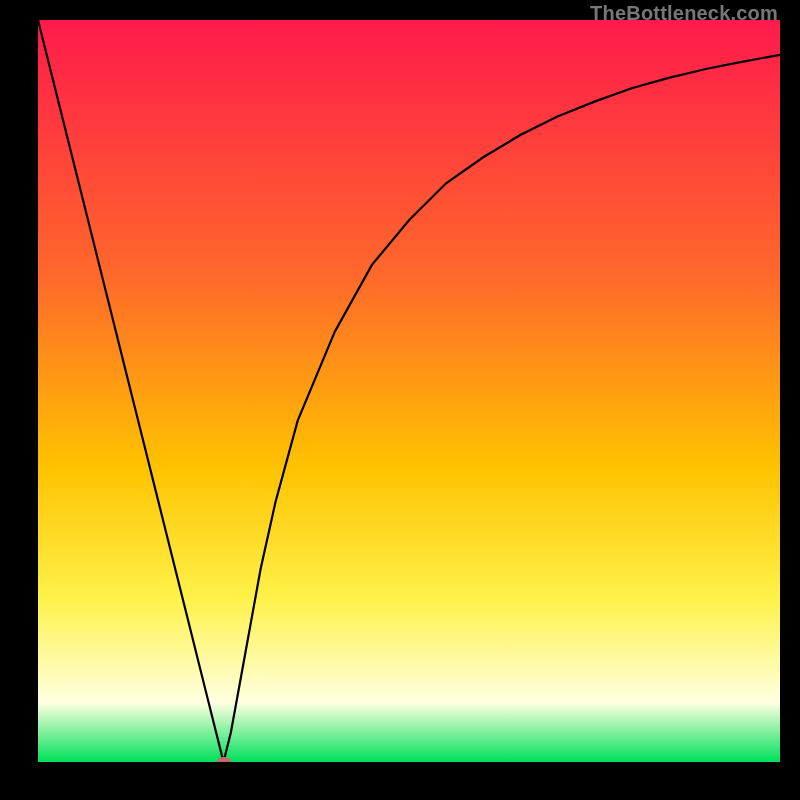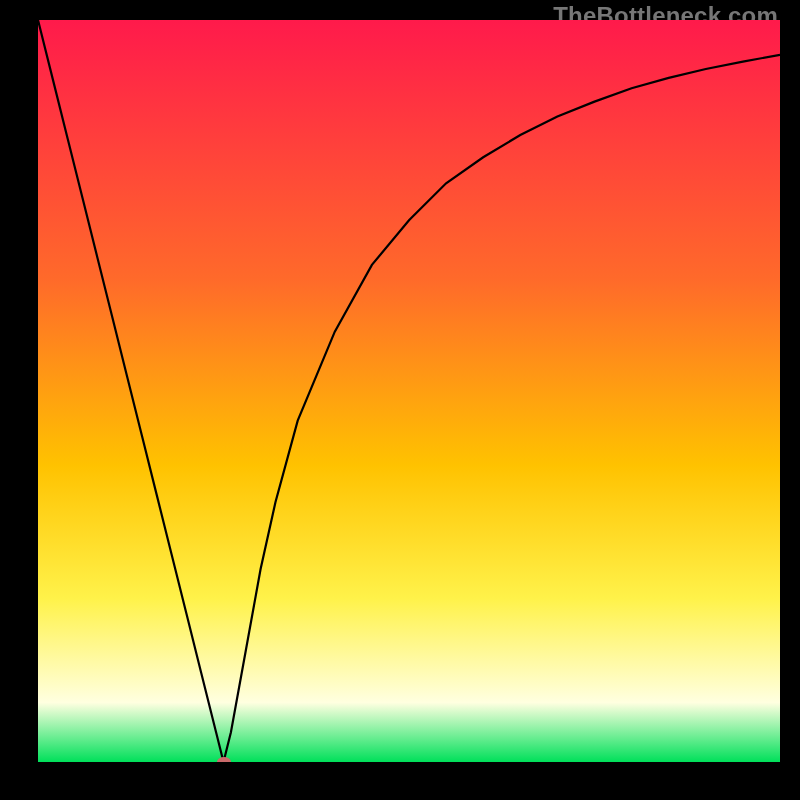--- a/index.html
+++ b/index.html
@@ -41,21 +41,21 @@
     position: absolute;
     width: 14px;
     height: 10px;
     border-radius: 50%;
     transform: translate(-50%, -50%);
   }
   .watermark {
     position: absolute;
     top: 2px;
     right: 22px;
-    font-size: 24px;
+    font-size: 20px;
     font-weight: 600;
     color: #777;
     letter-spacing: 0.2px;
   }
 </style>
 </head>
 <body>
 
 <div class="frame">
 

